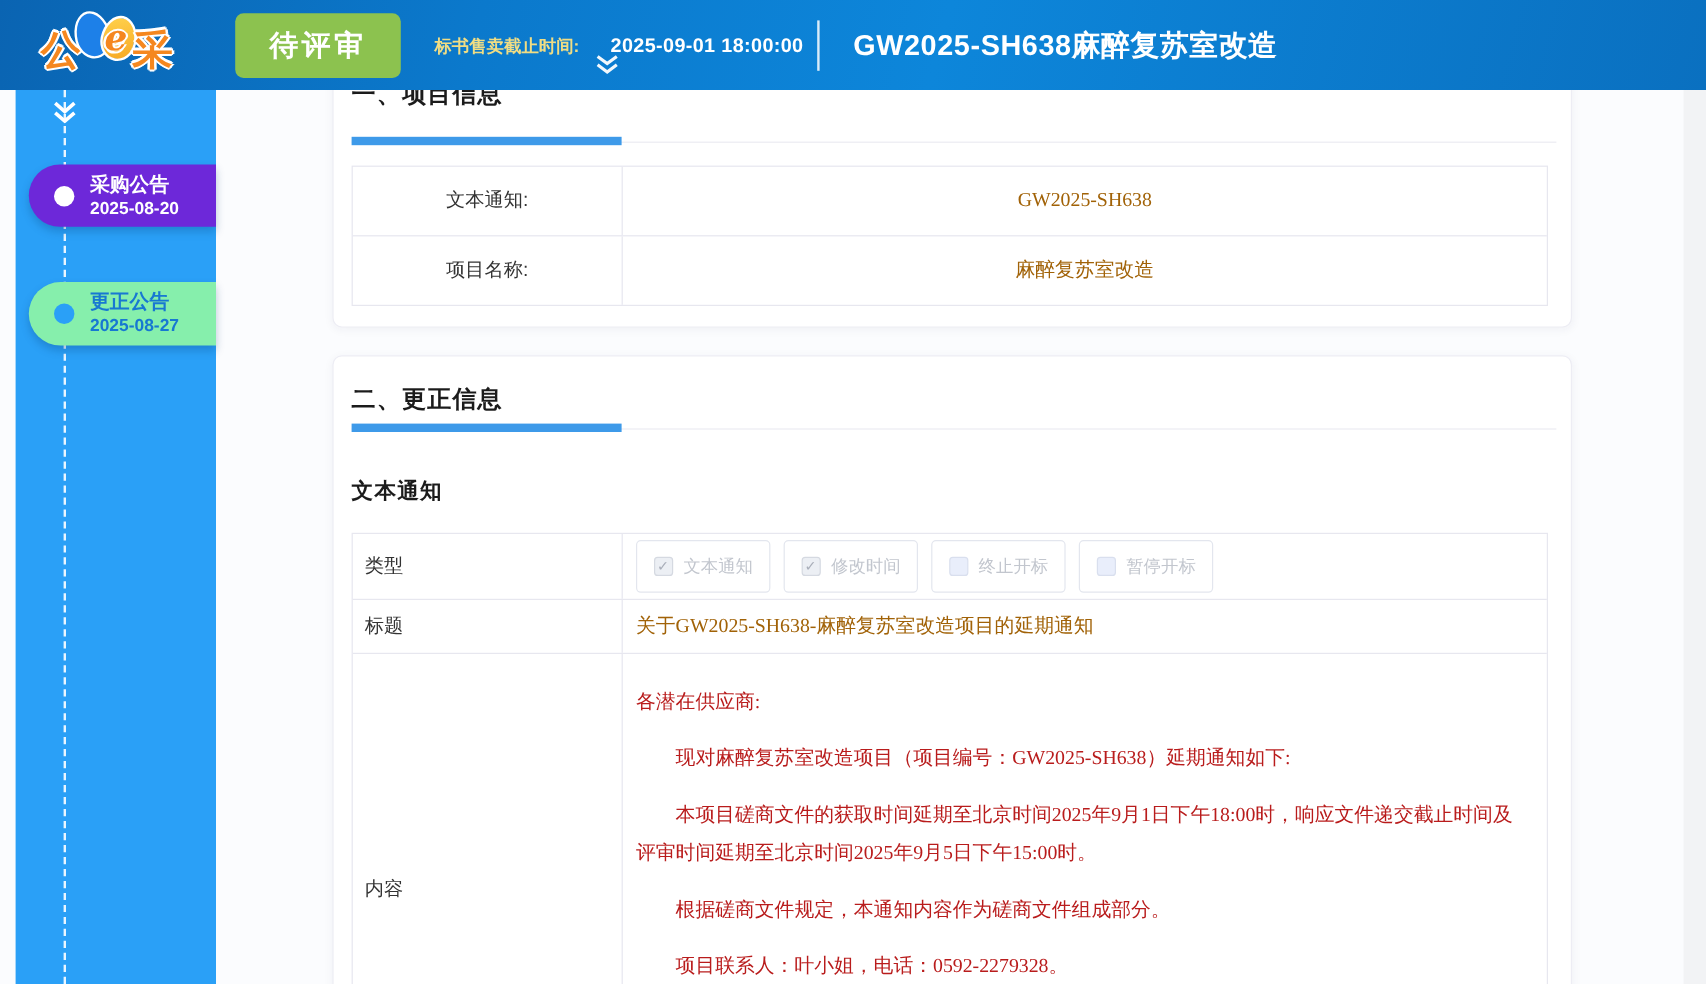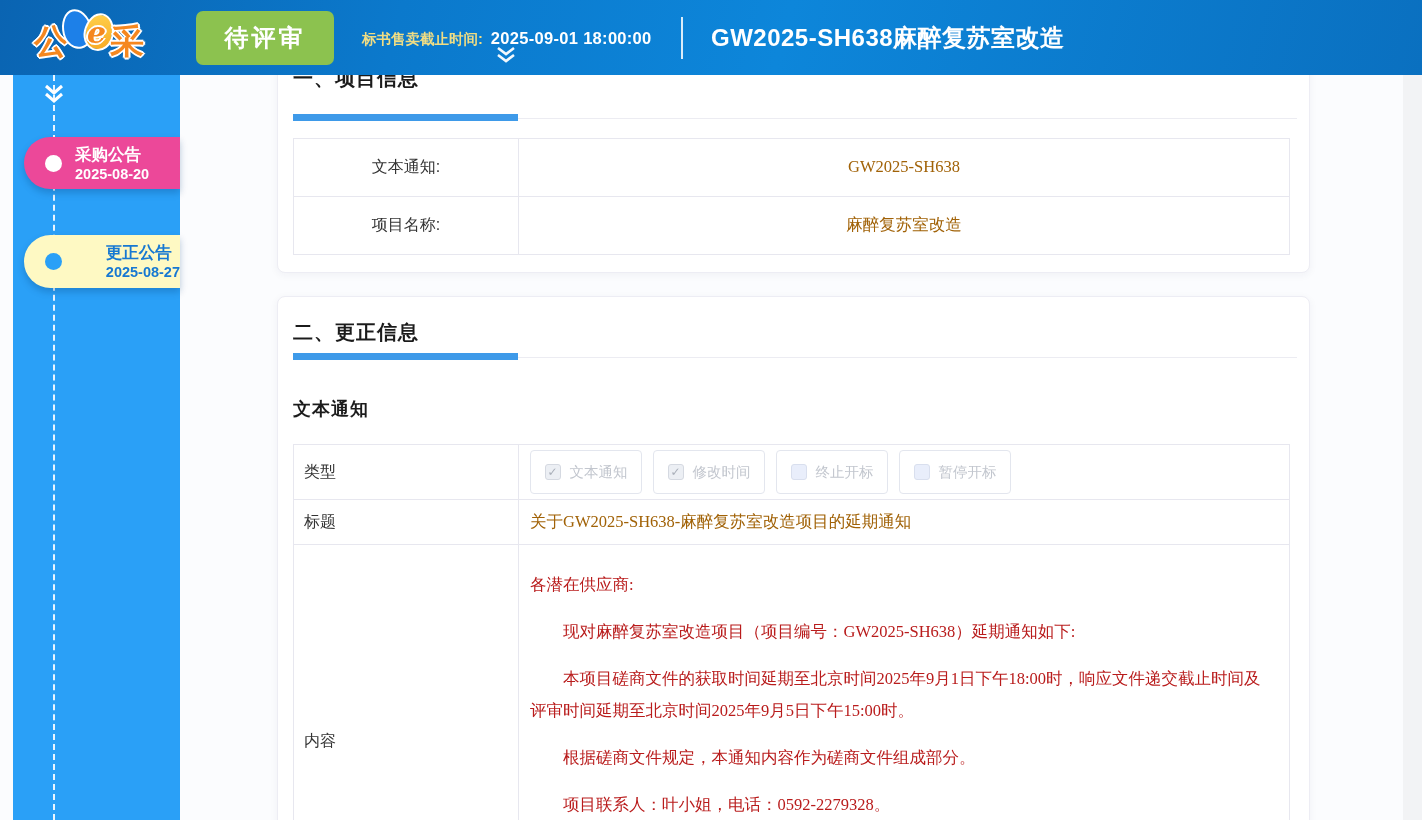--- a/index.html
+++ b/index.html
@@ -32,44 +32,44 @@
   }
   .status-btn {
     margin-left:52px; flex:0 0 auto;
     width:138px; height:54px; border:none; border-radius:7px; cursor:pointer;
     background:#8cc24f; color:#fff; font-size:24px; font-weight:bold; letter-spacing:3px;
     font-family:inherit;
   }
   .deadlines { position:relative; margin-left:28px; flex:0 0 auto; width:305px; padding-top:2px; }
   .dl-row { display:flex; align-items:baseline; margin:2px 0; }
   .dl-label { color:#f0dd84; font-size:14.5px; font-weight:bold; white-space:nowrap; }
-  .dl-value { color:#ffffff; font-size:16.5px; font-weight:bold; margin-left:8px; white-space:nowrap; letter-spacing:.3px; }
+  .dl-value { color:#ffffff; font-size:16.5px; font-weight:bold; margin-left:26px; white-space:nowrap; letter-spacing:.3px; }
   .dl-expand { position:absolute; left:132px; bottom:-13px; width:24px; height:18px; cursor:pointer; opacity:.95; }
   .v-divider { width:2px; height:42px; background:rgba(255,255,255,.85); margin:0 0 0 14px; flex:0 0 auto; }
   .page-title { color:#fff; font-size:24px; font-weight:bold; margin-left:28px; white-space:nowrap; letter-spacing:.5px; }
 
   
   .sidebar {
     position:absolute; left:13px; top:75px; width:167px; height:745px; z-index:20;
     background:#2aa0f7;
   }
   .timeline-line { position:absolute; left:40px; top:0; bottom:0; width:0; border-left:2px dashed rgba(255,255,255,.9); }
   .timeline-arrow { position:absolute; left:30px; top:8px; width:22px; height:20px; }
   .side-item {
     position:absolute; left:11px; right:0; height:52px; border-radius:27px 0 0 27px;
     display:flex; align-items:center; cursor:pointer;
     box-shadow:0 4px 7px rgba(6,60,120,.28);
   }
   .side-item .dot { width:17px; height:17px; border-radius:50%; margin-left:21px; flex:0 0 auto; }
   .side-item .txt { margin-left:13px; }
   .side-item .t1 { font-size:16.5px; font-weight:bold; line-height:20px; }
   .side-item .t2 { font-size:14.5px; font-weight:bold; line-height:18px; margin-top:1px; }
-  .side-item.past { background:#ec4899; color:#fff; }
+  .side-item.past { background:#6d28d9; color:#fff; }
   .side-item.past .dot { background:#ffffff; }
-  .side-item.active { background:#fef9c3; color:#1778d2;justify-content:space-between; }
+  .side-item.active { background:#86efac; color:#1778d2; }
   .side-item.active .dot { background:#2aa0f7; }
   .side-item.i0 { top:62px; }
   .side-item.i1 { top:160px; height:53px; }
 
   
   .card {
     position:absolute; left:277px; width:1033px; background:#fff; border-radius:8px;
     border:1px solid #ededf4; box-shadow:0 2px 8px rgba(30,40,80,.05); z-index:10;
   }
   .card1 { top:40px; height:233px; }

